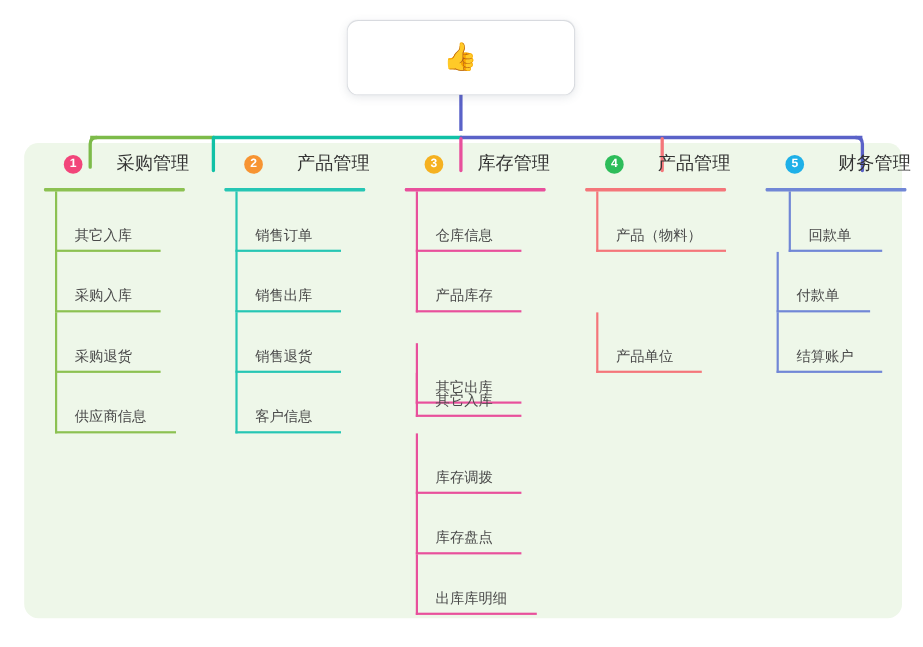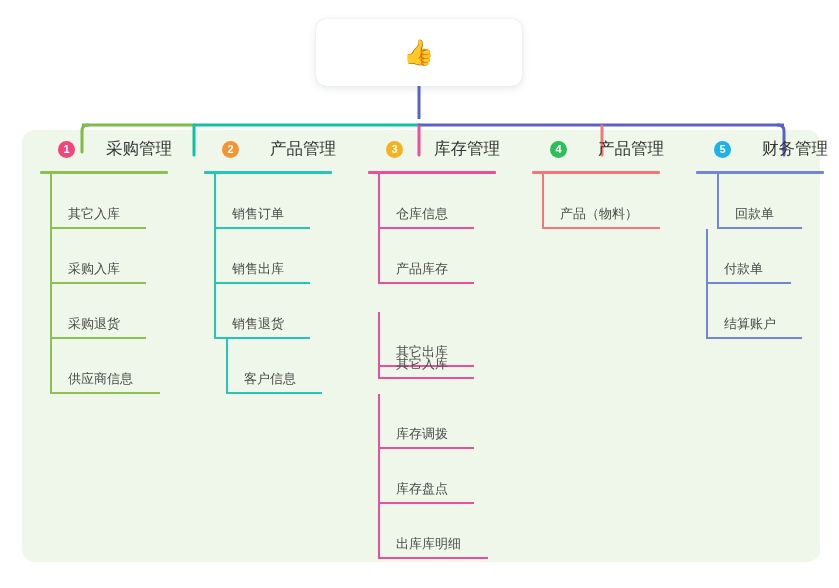--- a/index.html
+++ b/index.html
@@ -218,21 +218,21 @@
       <div class="leaf" style="left:10px; top:99px; width:96px; height:55px;">
         <div class="leaf-stem" style="background:#26c6b4;"></div>
         <span class="leaf-text">销售出库</span>
         <div class="leaf-rule" style="width:96px; background:#26c6b4;"></div>
       </div>
       <div class="leaf" style="left:10px; top:154px; width:96px; height:55px;">
         <div class="leaf-stem" style="background:#26c6b4;"></div>
         <span class="leaf-text">销售退货</span>
         <div class="leaf-rule" style="width:96px; background:#26c6b4;"></div>
       </div>
-      <div class="leaf" style="left:10px; top:209px; width:96px; height:55px;margin-left:12px;">
+      <div class="leaf" style="left:10px; top:209px; width:96px; height:55px;">
         <div class="leaf-stem" style="background:#26c6b4;"></div>
         <span class="leaf-text">客户信息</span>
         <div class="leaf-rule" style="width:96px; background:#26c6b4;"></div>
       </div>
     </div>
 
     <div class="column" style="left:346px; width:150px;">
       <div class="branch-head">
         <span class="badge" style="background:#f5b120;">3</span>
         <span class="branch-label">库存管理</span>
@@ -281,20 +281,25 @@
         <span class="badge" style="background:#2dbd5a;">4</span>
         <span class="branch-label">产品管理</span>
       </div>
       <div class="branch-rule" style="left:0; top:41px; width:128px; background:#f4767a;"></div>
 
       <div class="leaf" style="left:10px; top:44px; width:118px; height:55px;">
         <div class="leaf-stem" style="background:#f4767a;"></div>
         <span class="leaf-text">产品（物料）</span>
         <div class="leaf-rule" style="width:118px; background:#f4767a;"></div>
       </div>
+      <div class="leaf" style="left:10px; top:154px; width:96px; height:55px;">
+        <div class="leaf-stem" style="background:#f4767a;"></div>
+        <span class="leaf-text">产品单位</span>
+        <div class="leaf-rule" style="width:96px; background:#f4767a;"></div>
+      </div>
     </div>
 
     <div class="column" style="left:674px; width:150px;">
       <div class="branch-head">
         <span class="badge" style="background:#1eb0e8;">5</span>
         <span class="branch-label">财务管理</span>
       </div>
       <div class="branch-rule" style="left:0; top:41px; width:128px; background:#7187d6;"></div>
 
       <div class="leaf" style="left:21px; top:44px; width:85px; height:55px;">

